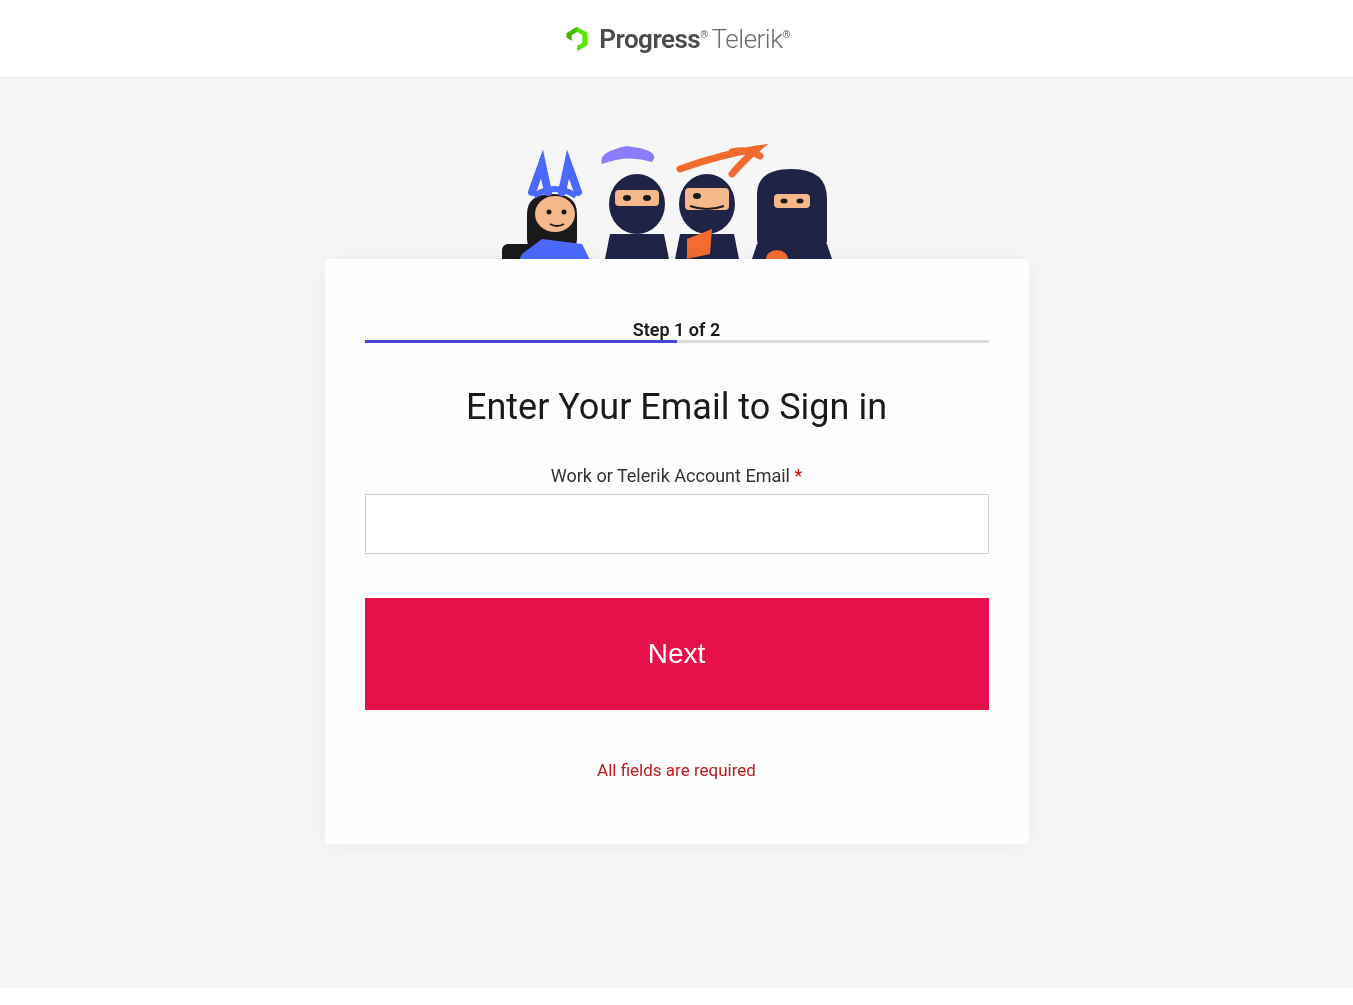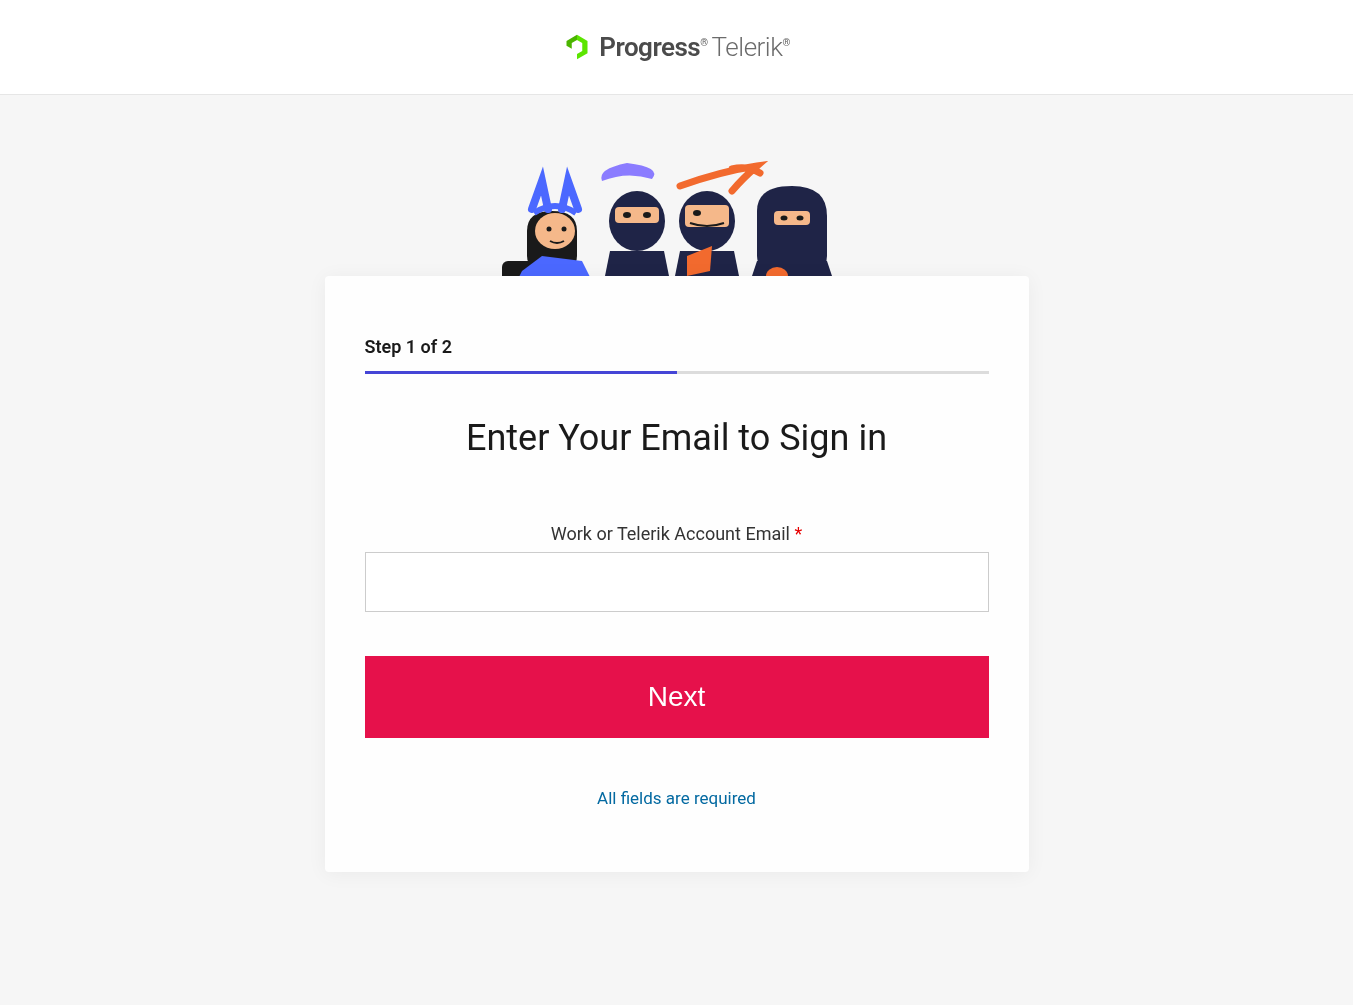--- a/index.html
+++ b/index.html
@@ -6,21 +6,21 @@
       margin: 0;
       padding: 0;
       box-sizing: border-box;
     }
     body {
       font-family: -apple-system, BlinkMacSystemFont, "Segoe UI", Roboto, Helvetica, Arial, sans-serif;
       background: #fff;
     }
     .header {
       background: #fff;
-      height: 95px;
+      height: 78px;
       display: flex;
       align-items: center;
       justify-content: center;
       border-bottom: 1px solid #e6e6e6;
     }
     .logo-wrap {
       display: flex;
       align-items: center;
       gap: 8px;
     }
@@ -63,44 +63,43 @@
     .card {
       background: #fefefe;
       width: 704px;
       border-radius: 4px;
       box-shadow: 0 2px 20px rgba(0,0,0,0.05);
       padding: 60px 40px 60px 40px;
       position: relative;
       z-index: 2;
     }
     .step-label {
-      text-align: left;
+      text-align: center;
       font-size: 18px;
       font-weight: 600;
       color: #1a1a1a;
-      margin-bottom: 14px;
     }
     .progress-bar {
       height: 3px;
       background: #dcdcdc;
       margin-bottom: 40px;
       display: flex;
     }
     .progress-fill {
       width: 50%;
       background: #4545d6;
       height: 100%;
     }
     .heading {
       text-align: center;
       font-size: 36px;
       font-weight: 400;
       color: #1a1a1a;
       line-height: 1.35;
-      margin-bottom: 60px;
+      margin-bottom: 33px;
     }
     .field-label {
       font-size: 18px;
       color: #333;
       margin-bottom: 8px;
       text-align: center;
     }
     .required-star {
       color: #e60000;
     }
@@ -108,33 +107,33 @@
       width: 100%;
       height: 60px;
       border: 1px solid #ccc;
       background: #fff;
       font-size: 18px;
       padding: 0 16px;
       margin-bottom: 44px;
     }
     .next-button {
       width: 100%;
-      height: 82px;
+      height: 112px;
       background: #e6114b;
       color: #fff;
       border: none;
       font-size: 28px;
       font-weight: 400;
       cursor: pointer;
       margin-bottom: 46px;
     }
     .footer-note {
       text-align: center;
       font-size: 17px;
-      color: #0369a1;
+      color: #b91c1c;
       line-height: 1.7;
     }
   </style>
 </head>
 <body>
 
 <header class="header">
   <div class="logo-wrap">
     <svg class="progress-icon" viewBox="0 0 32 32">
       <path fill="#5ce500" d="M16 2 L28 9 L28 23 L16 30 L16 24 L22 20.5 L22 11.5 L16 8 Z"></path>

